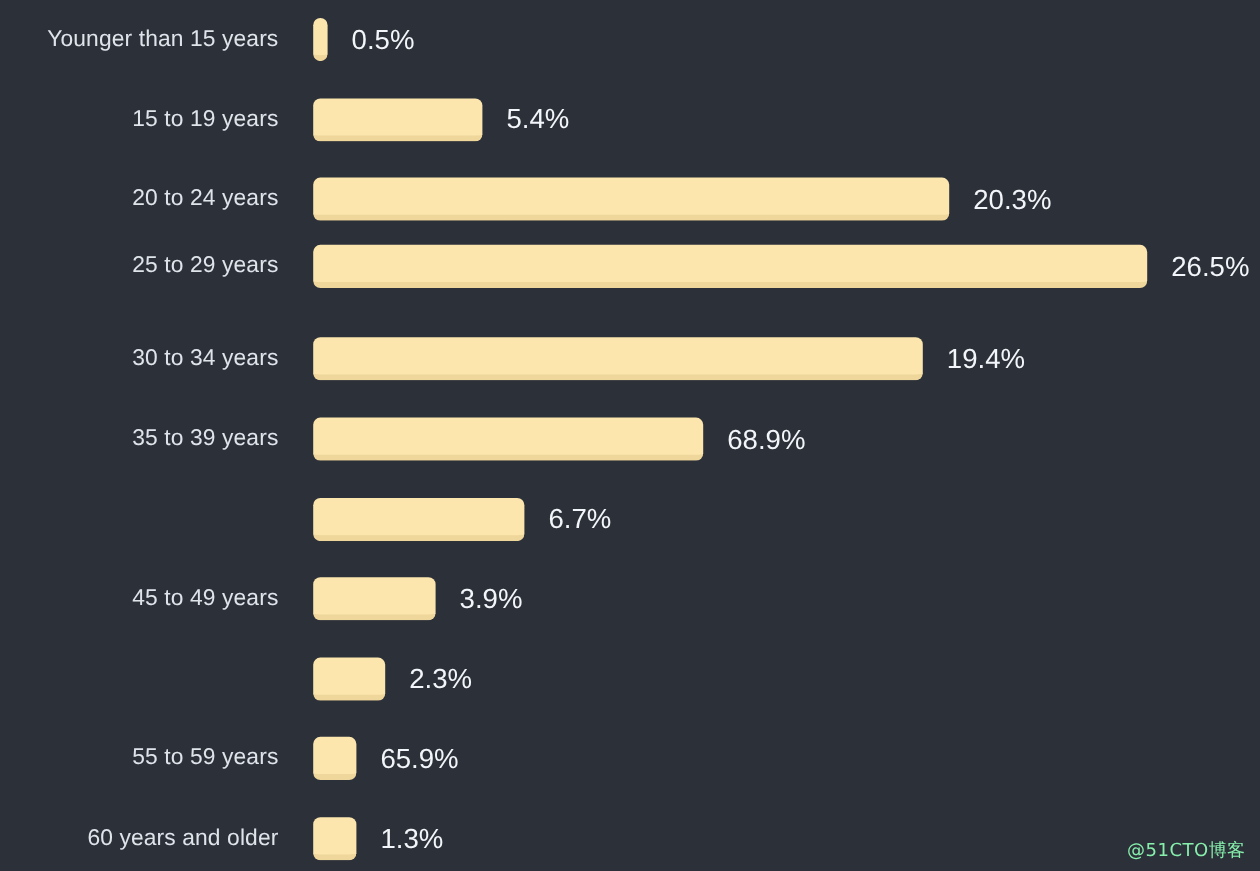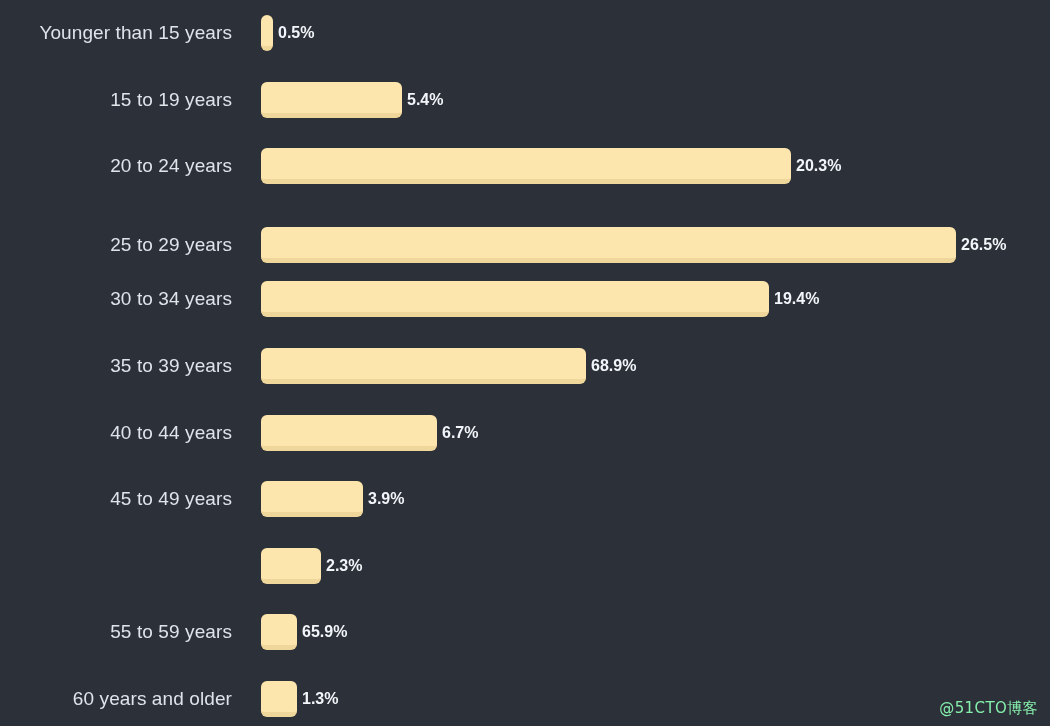--- a/index.html
+++ b/index.html
@@ -66,24 +66,24 @@
     border-radius: 6px;
     box-sizing: border-box;
     border-bottom: 5px solid #efd69a;
   }
 
   .bar.narrow {
     border-radius: 6px;
   }
 
   .value-label {
-    margin-left: 5px;
+    margin-left: 20px;
     color: #f2f5f9;
-    font-size: 16px;
-    font-weight: bold;
+    font-size: 23px;
+    font-weight: normal;
     white-space: nowrap;
     line-height: 1;
   }
 
   .watermark {
     position: absolute;
     right: 12px;
     bottom: 8px;
     color: #86efac;
     font-size: 15px;
@@ -111,21 +111,21 @@
           <div class="value-label">5.4%</div>
         </div>
       </div>
       <div class="bar-row" style="top: 144.2px; padding-left: 44px;">
         <div class="cat-label">20 to 24 years</div>
         <div class="bar-wrap">
           <div class="bar" style="width: 530px;"></div>
           <div class="value-label">20.3%</div>
         </div>
       </div>
-      <div class="bar-row" style="top: 223px;">
+      <div class="bar-row" style="top: 200px;">
         <div class="cat-label">25 to 29 years</div>
         <div class="bar-wrap">
           <div class="bar" style="width: 695px;"></div>
           <div class="value-label">26.5%</div>
         </div>
       </div>
       <div class="bar-row" style="top: 277.4px;">
         <div class="cat-label">30 to 34 years</div>
         <div class="bar-wrap">
           <div class="bar" style="width: 508px;"></div>
@@ -133,21 +133,20 @@
         </div>
       </div>
       <div class="bar-row" style="top: 344px;">
         <div class="cat-label">35 to 39 years</div>
         <div class="bar-wrap">
           <div class="bar" style="width: 325px;"></div>
           <div class="value-label">68.9%</div>
         </div>
       </div>
       <div class="bar-row" style="top: 410.6px;">
-        <div class="cat-label">40 to 44 years</div>
         <div class="bar-wrap">
           <div class="bar" style="width: 176px;"></div>
           <div class="value-label">6.7%</div>
         </div>
       </div>
       <div class="bar-row" style="top: 477.2px;">
         <div class="cat-label">45 to 49 years</div>
         <div class="bar-wrap">
           <div class="bar" style="width: 102px;"></div>
           <div class="value-label">3.9%</div>

